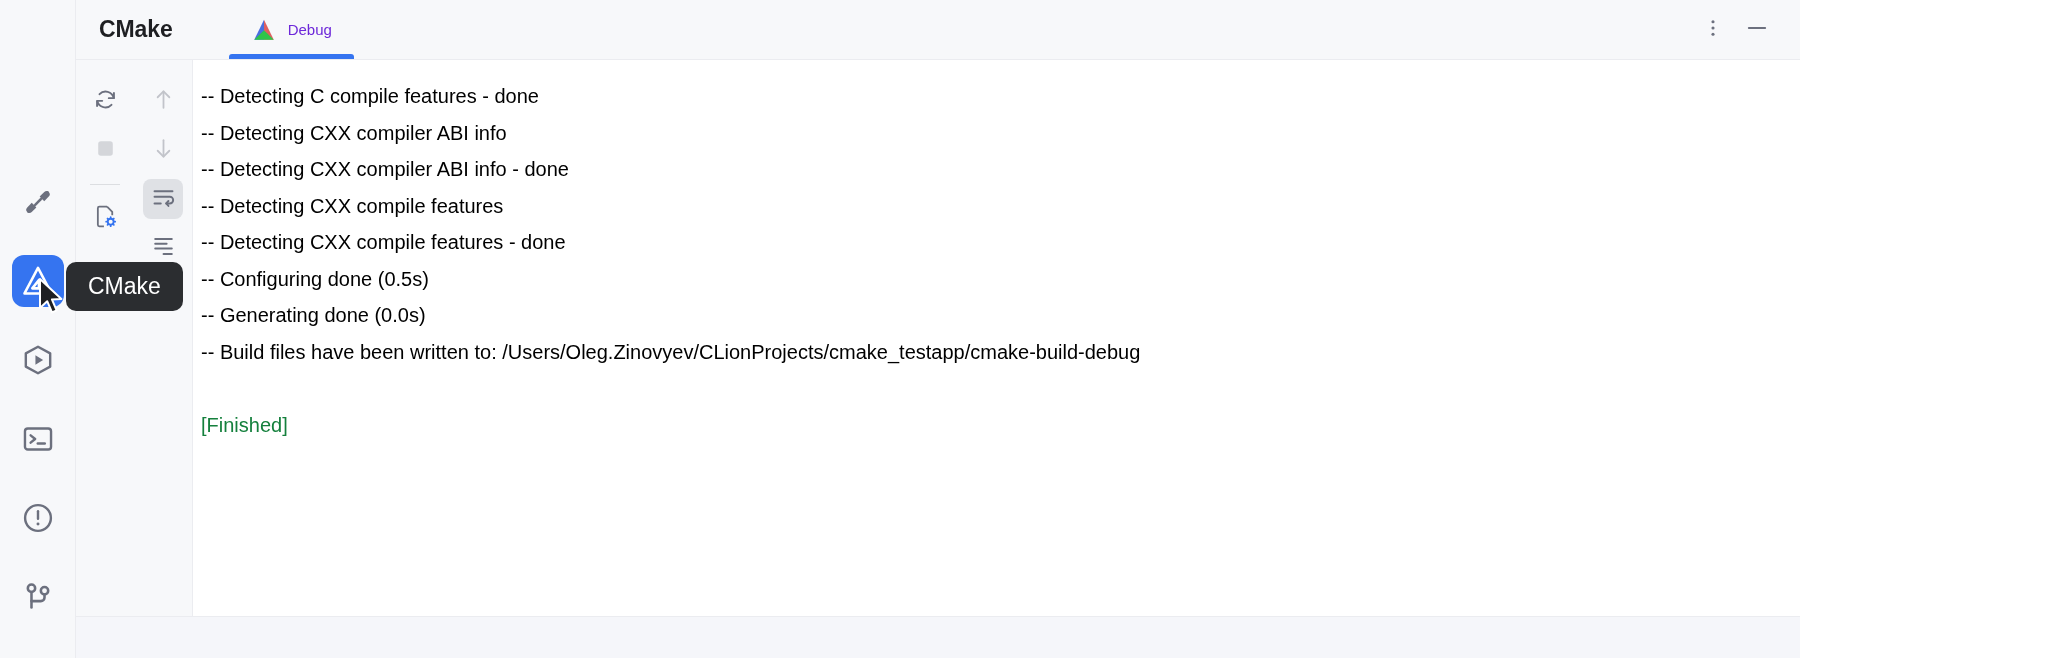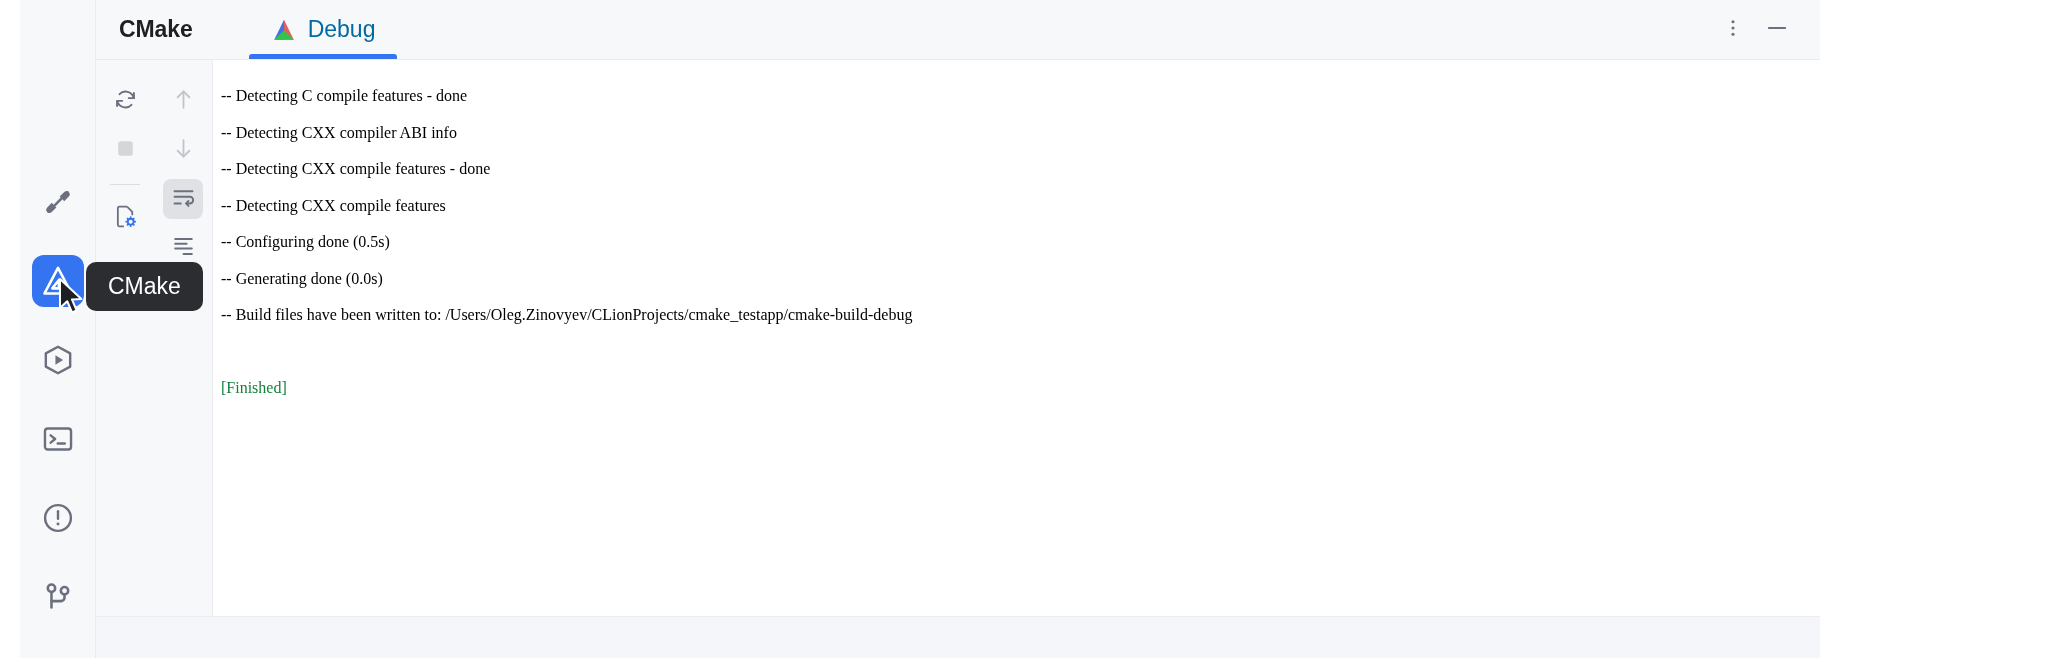--- a/index.html
+++ b/index.html
@@ -9,21 +9,20 @@
     background: #ffffff;
     font-family: "Liberation Sans", sans-serif;
   }
 
   #app {
     position: relative;
     width: 1800px;
     height: 658px;
     display: flex;
     background: #f7f8fa;
-    margin-left: 20px;
   }
 
   
   .activity-bar {
     width: 76px;
     height: 100%;
     background: #f7f8fa;
     border-right: 1px solid #ebecf0;
     display: flex;
     flex-direction: column;
@@ -74,22 +73,22 @@
     letter-spacing: -0.1px;
   }
   .tabs { display: flex; align-items: stretch; height: 100%; margin-left: 56px; }
   .tab {
     display: flex; align-items: center; gap: 11px;
     padding: 0 22px;
     position: relative;
     height: 100%;
   }
   .tab-label {
-    font-size: 23px;
-    color: #0369a1;
+    font-size: 15px;
+    color: #6d28d9;
   }
   .tab.active::after {
     content: "";
     position: absolute;
     left: 0; right: 0; bottom: 0;
     height: 5px;
     background: #3574f0;
     border-radius: 3px 3px 0 0;
   }
   .tab-icon { width: 26px; height: 26px; display: block; }
@@ -151,22 +150,22 @@
 
   .console {
     flex: 1;
     min-width: 0;
     background: #ffffff;
     overflow: hidden;
     position: relative;
     padding: 18px 0 0 8px;
   }
   .console-line {
-    font-family: Liberation Serif, serif;
-    font-size: 16px;
+    font-family: Liberation Sans, sans-serif;
+    font-size: 20px;
     line-height: 36.5px;
     color: #000000;
     white-space: pre;
     padding-left: 0px;
   }
   .console-line.blank { color: transparent; }
   .console-line.finished { color: #15803d; }
 
   
   .status-strip {
@@ -406,22 +405,23 @@
               </svg>
             </span>
           </div>
         </div>
 
       </div>
 
       <div class="console">
         <div class="console-line">-- Detecting C compile features - done</div>
         <div class="console-line">-- Detecting CXX compiler ABI info</div>
+        <div class="console-line">-- Detecting CXX compiler ABI info - done</div>
+        <div class="console-line">-- Detecting CXX compile features</div>
         <div class="console-line">-- Detecting CXX compile features - done</div>
-        <div class="console-line">-- Detecting CXX compile features</div>
         <div class="console-line">-- Configuring done (0.5s)</div>
         <div class="console-line">-- Generating done (0.0s)</div>
         <div class="console-line">-- Build files have been written to: /Users/Oleg.Zinovyev/CLionProjects/cmake_testapp/cmake-build-debug</div>
         <div class="console-line blank"> </div>
         <div class="console-line finished">[Finished]</div>
       </div>
 
     </div>
 
     <div class="status-strip"></div>

